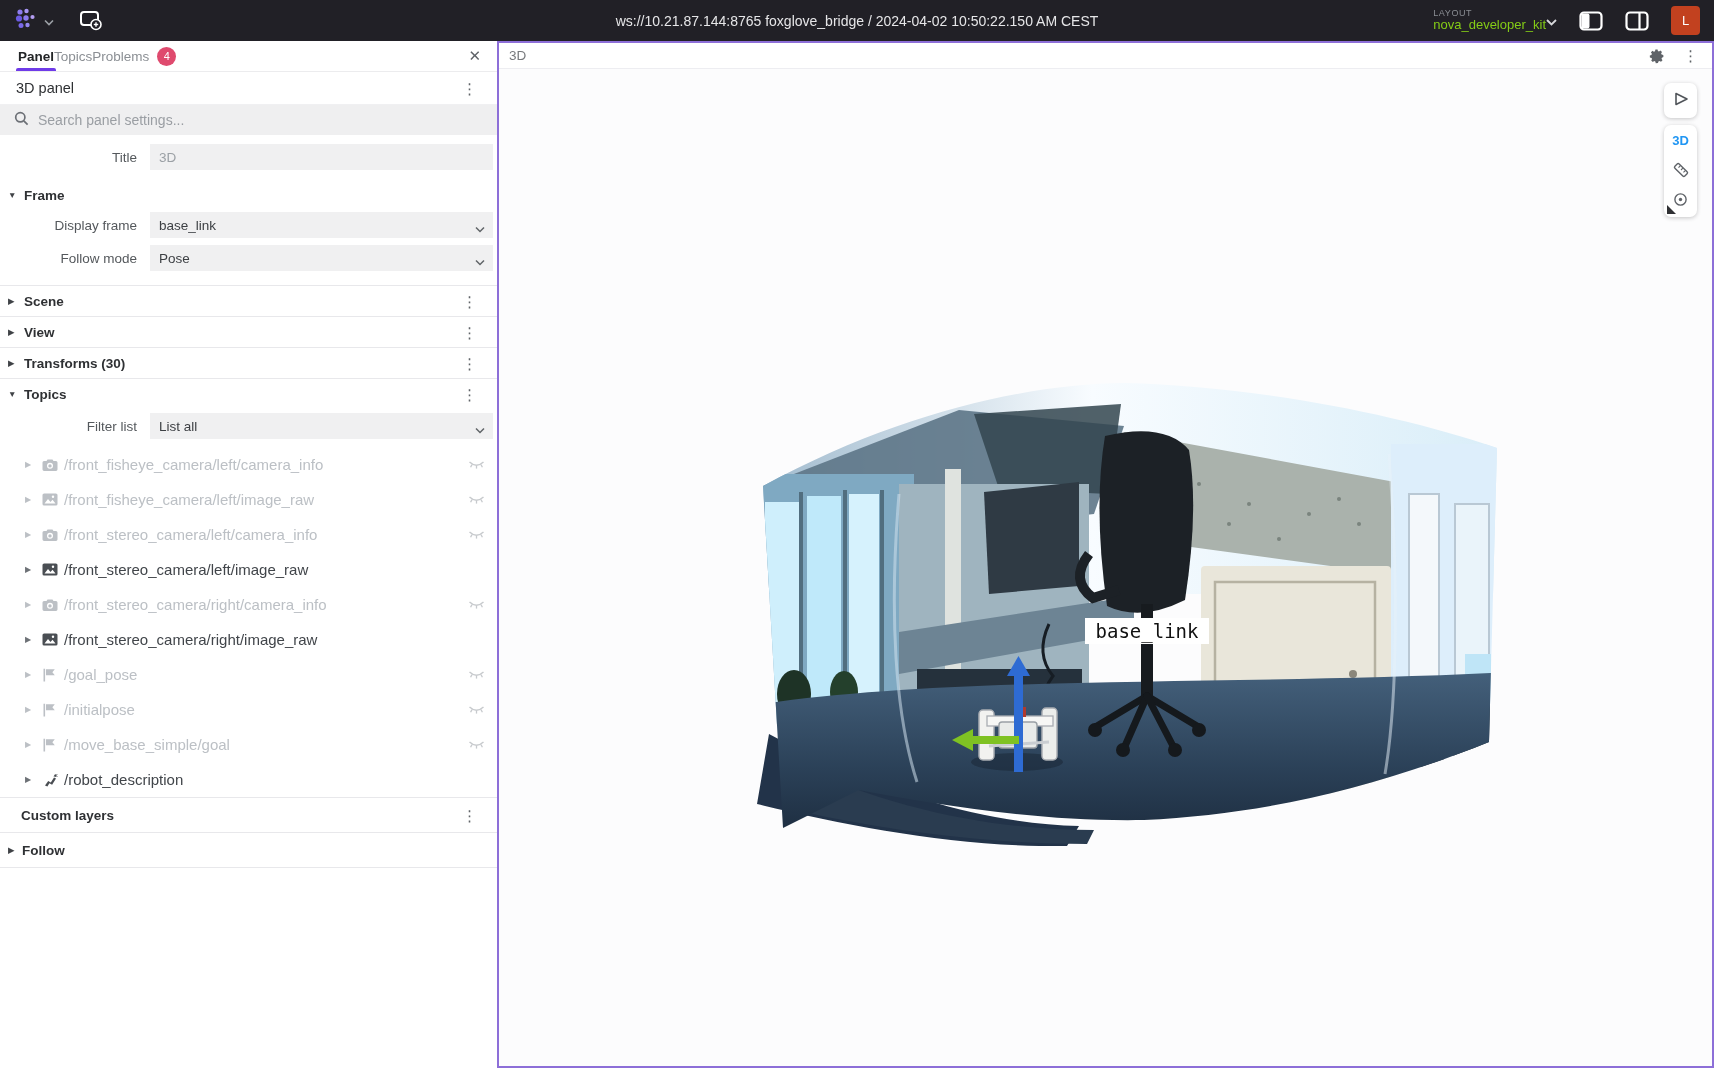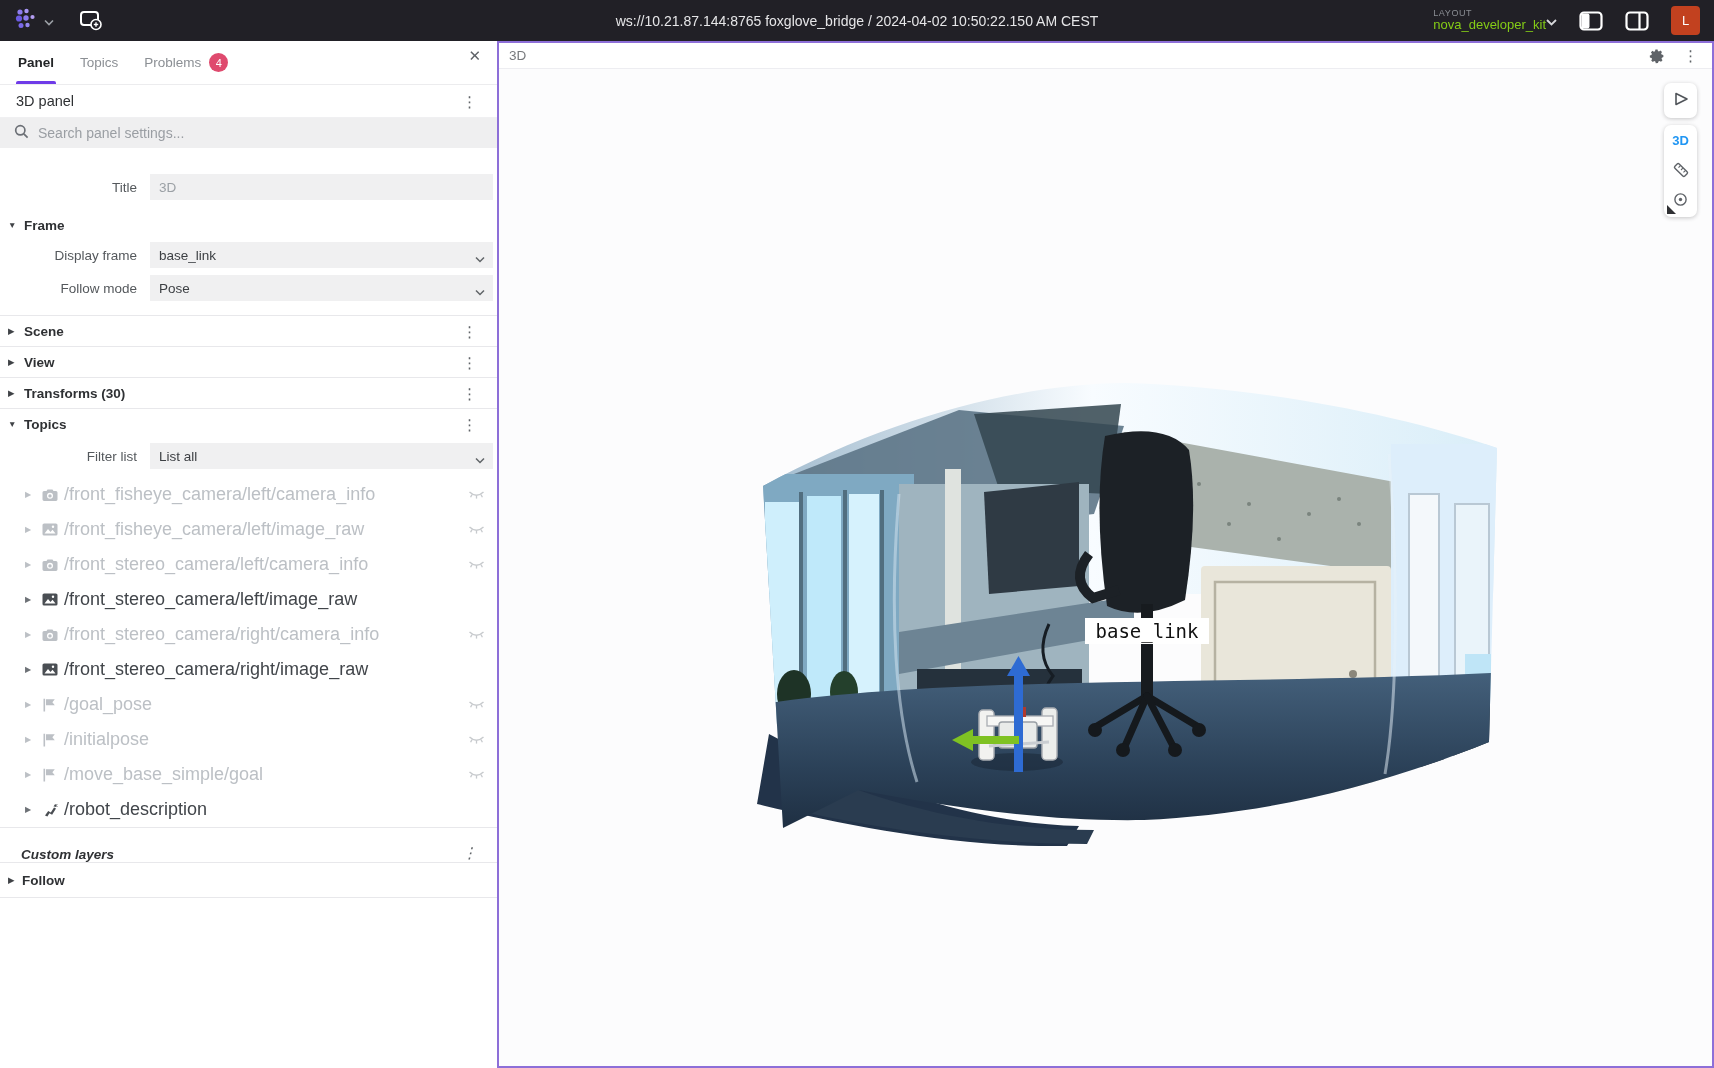--- a/index.html
+++ b/index.html
@@ -20,21 +20,21 @@
   .layout-label { color:#8a8d93; font-size:9px; letter-spacing:.6px; }
   .layout-name { color:#84cc16; font-size:13px; }
   .avatar { width:29px; height:29px; border-radius:4px; background:#c2411f;
             color:#fff; display:flex; align-items:center; justify-content:center;
             font-size:13px; cursor:pointer; }
   .tb-toggle { cursor:pointer; display:flex; }
 
   
   .sidebar { position:absolute; left:0; top:41px; width:497px; bottom:0;
              background:#fff; z-index:20; }
-  .tabbar { height:44px; display:flex; align-items:center; gap:26px;
+  .tabbar { height:31px; display:flex; align-items:center; 
             padding:0 18px; border-bottom:1px solid #ececee; position:relative; }
   .tab { font-size:13.5px; color:#8b8f94; cursor:pointer; position:relative;
          display:flex; align-items:center; gap:8px; height:100%; }
   .tab.active { color:#232527; font-weight:700; }
   .tab.active::after { content:""; position:absolute; left:-2px; right:-2px; bottom:0;
                        height:3px; background:#6f3be8; border-radius:2px 2px 0 0; }
   .badge { min-width:19px; height:19px; border-radius:10px; background:#df4a6e;
            color:#fff; font-size:11px; display:flex; align-items:center;
            justify-content:center; padding:0 5px; font-weight:400; }
   .tab-close { position:absolute; right:16px; top:7px; color:#5f6368;
@@ -47,48 +47,48 @@
   .kebab { color:#606468; font-size:15px; cursor:pointer; line-height:1;
            padding:2px 4px; letter-spacing:0; }
 
   .searchbox { height:30px; background:#efeff0; display:flex; align-items:center;
                gap:9px; padding:0 14px; cursor:text; }
   .searchbox input { border:none; outline:none; background:transparent;
                      font-size:14px; color:#3c3f43; width:100%;
                      font-family:"Liberation Sans", sans-serif; }
   .searchbox input::placeholder { color:#9a9ea3; }
 
-  .field-row { display:flex; align-items:center; margin-top:26px; }
+  .field-row { display:flex; align-items:center; margin-top:9px; }
   .field-label { width:150px; text-align:right; padding-right:13px;
                  font-size:13.5px; color:#54585c; flex:none; }
   .field { flex:1; margin-right:4px; height:26px; background:#f0f0f1;
            display:flex; align-items:center; padding:0 9px; font-size:13.5px;
            color:#3c3f43; cursor:pointer; position:relative; }
   .field.ghost { color:#9ba0a5; }
   .field .chev { position:absolute; right:8px; top:9px; }
 
   .sec-header { height:30px; display:flex; align-items:center; padding:0 16px 0 8px;
                 cursor:pointer; }
   .sec-header .tri { width:14px; font-size:8.5px; color:#3f4246; flex:none; }
   .sec-header .sec-label { font-size:13.5px; font-weight:700; color:#2f3134;
                            flex:1; padding-left:2px; }
   .divider { border-top:1px solid #e8e8eb; }
   .mt { margin-top:10px; }
 
   .topic-row { height:35px; display:flex; align-items:center; padding:0 12px 0 25px;
                color:#41454a; cursor:pointer; }
   .topic-row .tri { font-size:8px; color:#6d7176; width:17px; flex:none; }
   .topic-row .ticon { width:22px; flex:none; display:flex; color:#4a4e53; }
-  .topic-row .tname { font-size:18px; flex:1; white-space:nowrap; overflow:hidden; }
+  .topic-row .tname { font-size:15px; flex:1; white-space:nowrap; overflow:hidden; }
   .topic-row.disabled, .topic-row.disabled .tri, .topic-row.disabled .ticon
     { color:#bcc0c5; }
   .eyeoff { width:20px; flex:none; display:flex; justify-content:flex-end; }
 
-  .bold-row { height:34px; display:flex; align-items:flex-end;
-              justify-content:space-between; padding:0 16px 0 21px;font-style:italic; }
+  .bold-row { height:34px; display:flex; align-items:center;
+              justify-content:space-between; padding:0 16px 0 21px; }
   .bold-row .sec-label { font-size:13.5px; font-weight:700; color:#2f3134; }
   .pub-row { height:34px; display:flex; align-items:center; padding:0 8px; cursor:pointer; }
   .pub-row .tri { width:14px; font-size:8.5px; color:#3f4246; }
   .pub-row .sec-label { font-size:13.5px; font-weight:700; color:#2f3134; padding-left:0px; }
 
   
   .viewport { position:absolute; left:497px; top:41px; right:0; bottom:0;
               background:#fcfcfd; border:2px solid #8d6fd8; z-index:10; }
   .vp-header { height:26px; display:flex; align-items:center; padding:0 10px;
                border-bottom:1px solid #ededf1; background:#fff; }

